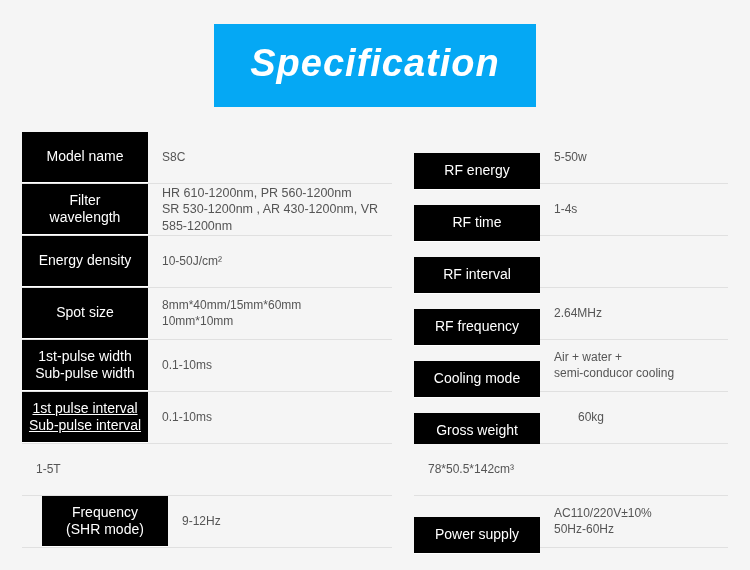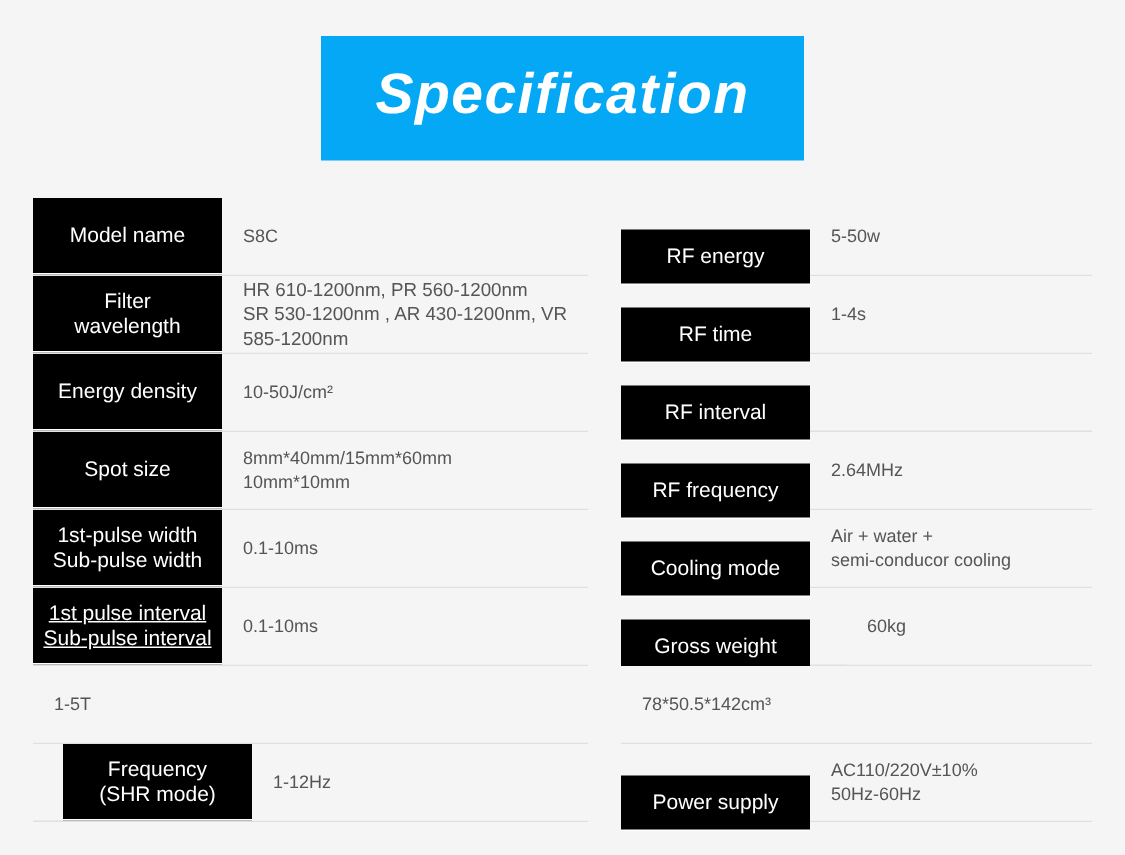--- a/index.html
+++ b/index.html
@@ -107,21 +107,21 @@
         <div class="label" style="white-space: pre-line; text-decoration: underline;">1st pulse interval
 Sub-pulse interval</div>
         <div class="value" style="white-space: pre-line;">0.1-10ms</div>
       </div>
       <div class="row">
         <div class="value" style="white-space: pre-line;">1-5T</div>
       </div>
       <div class="row">
         <div class="label" style="white-space: pre-line; margin-left: 20px;">Frequency
 (SHR mode)</div>
-        <div class="value" style="white-space: pre-line;">1-12Hz</div>
+        <div class="value" style="white-space: pre-line;">9-12Hz</div>
       </div>
     </div>
   <div class="col col-right">
       <div class="row">
         <div class="label" style="white-space: pre-line;">RF energy</div>
         <div class="value" style="white-space: pre-line;">5-50w</div>
       </div>
       <div class="row">
         <div class="label" style="white-space: pre-line;">RF time</div>
         <div class="value" style="white-space: pre-line;">1-4s</div>

